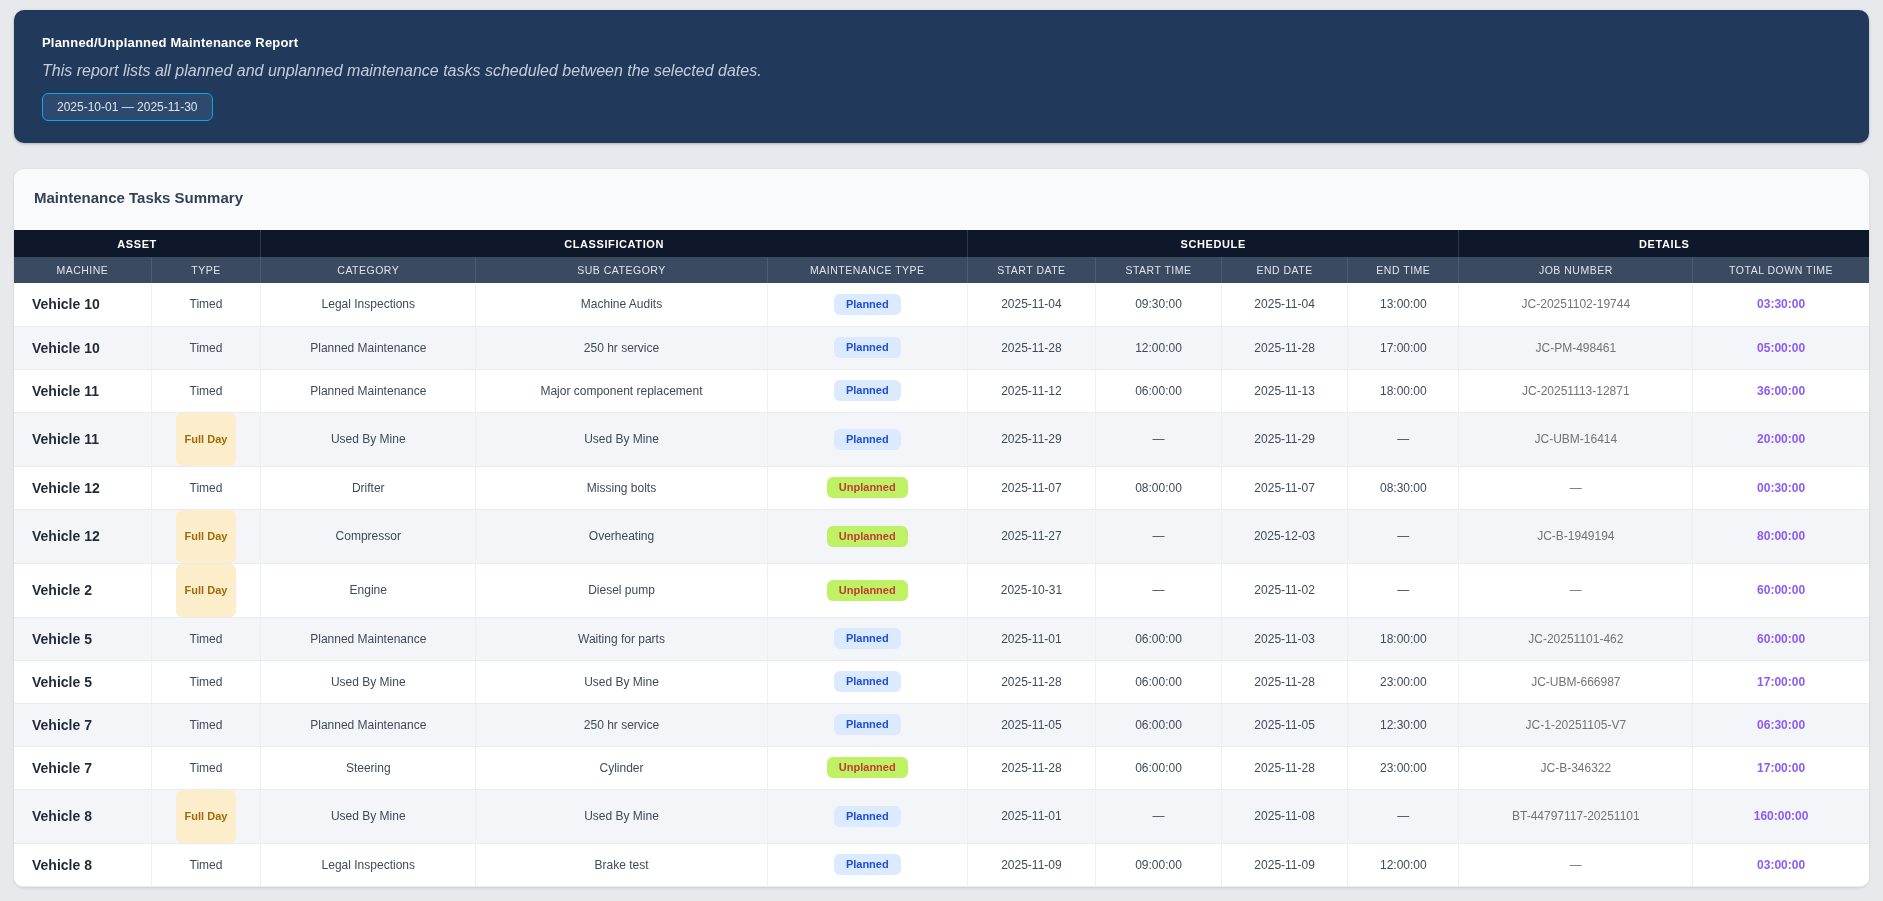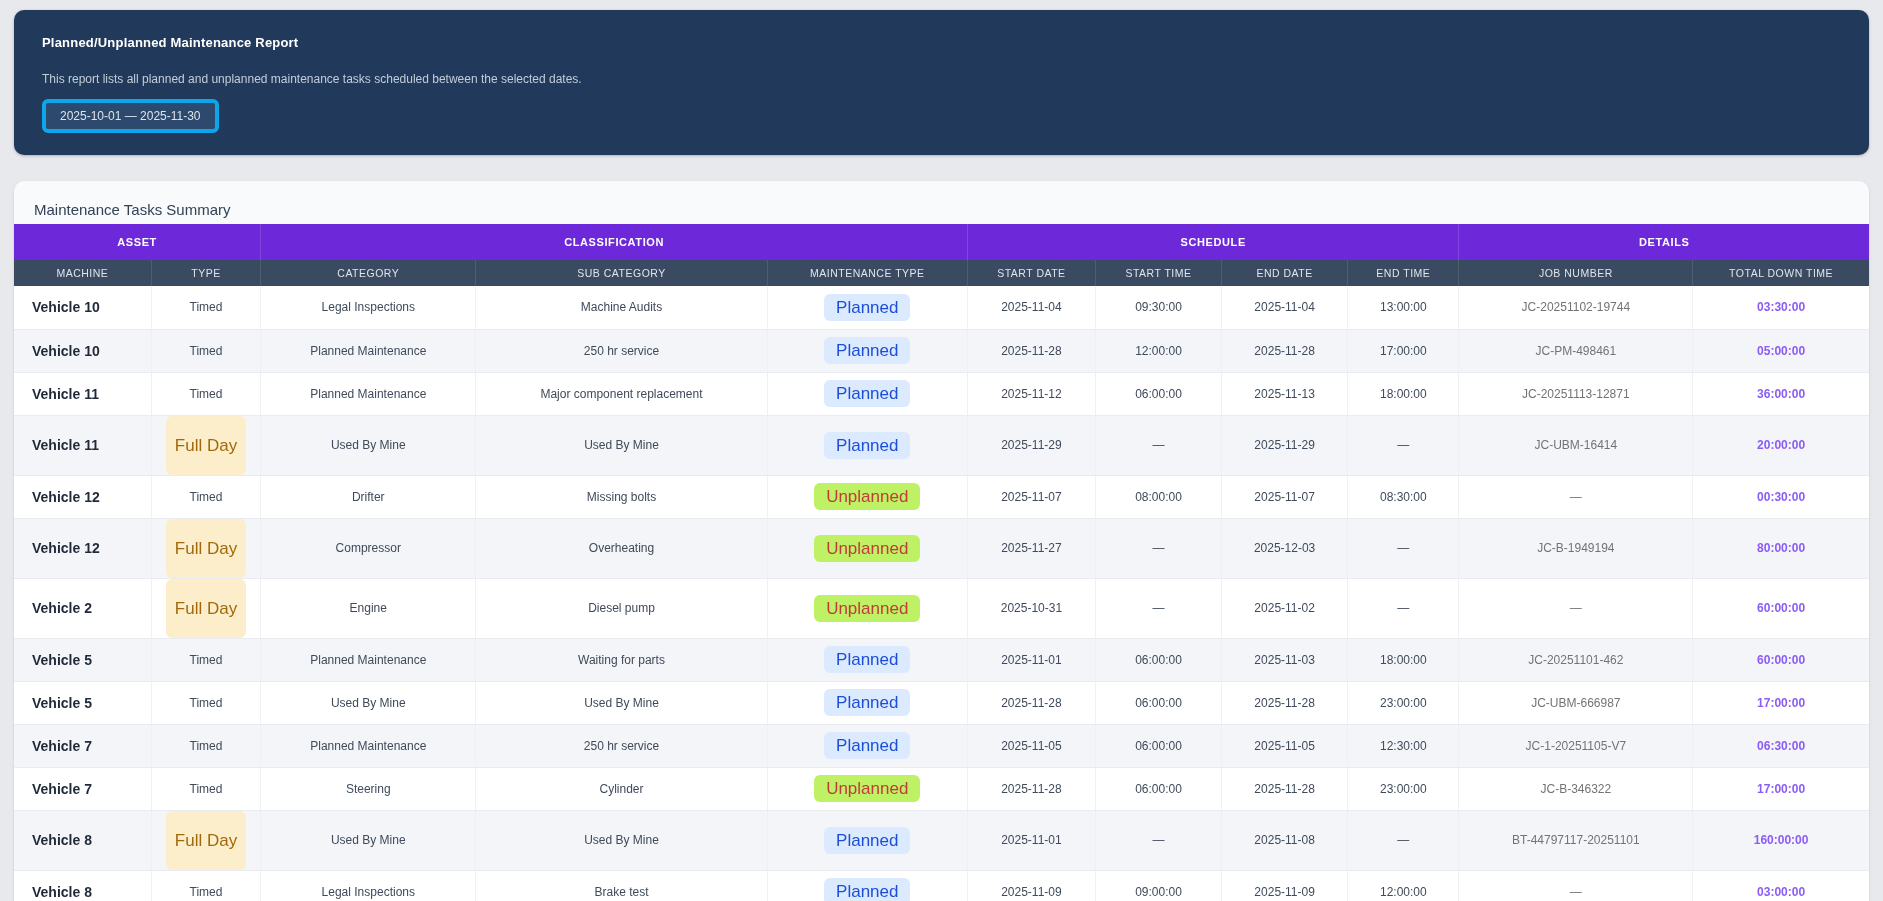--- a/index.html
+++ b/index.html
@@ -19,61 +19,62 @@
     box-shadow: 0 1px 3px rgba(0,0,0,.25);
   }
   .report-title {
     color: #ffffff;
     font-size: 13px;
     font-weight: bold;
     letter-spacing: .2px;
   }
   .report-desc {
     color: #c3cdd9;
-    font-size: 12px;
-    margin-top: 22px;
+    font-size: 16px;
+    margin-top: 12px;
+    font-style: italic;
   }
   .date-chip {
     display: inline-block;
     margin-top: 13px;
     background: #2d4a6e;
-    border: 4px solid #0ea5e9;
+    border: 1px solid #0ea5e9;
     border-radius: 6px;
     color: #dde4ec;
     font-size: 12px;
     padding: 6px 14px;
     cursor: default;
   }
 
   
   .table-card {
     margin-top: 26px;
     background: #f8fafc;
     border-radius: 10px;
     overflow: hidden;
     box-shadow: 0 1px 3px rgba(0,0,0,.12);
   }
   .section-title {
     font-size: 15px;
-    font-weight: normal;
+    font-weight: bold;
     color: #334155;
-    padding: 20px 20px 6px;
+    padding: 20px 20px 24px;
   }
   table {
     width: 100%;
     border-collapse: collapse;
     table-layout: fixed;
   }
   thead tr.group-row th {
-    background: #6d28d9;
+    background: #0f172a;
     color: #ffffff;
     font-size: 11px;
     font-weight: bold;
     letter-spacing: .6px;
-    height: 36px;
+    height: 27px;
     text-align: center;
     border-left: 1px solid rgba(255,255,255,.14);
   }
   thead tr.group-row th:first-child { border-left: none; }
   thead tr.col-row th {
     background: #3a4a60;
     color: #dfe5ec;
     font-size: 10.5px;
     font-weight: normal;
     letter-spacing: .5px;
@@ -106,22 +107,22 @@
     font-size: 14px;
   }
   td.col-job-number { color: #737373; }
   td.col-total-down-time {
     font-weight: bold;
     color: #8b5cf6;
   }
 
   .badge {
     display: inline-block;
-    font-size: 17px;
-    font-weight: normal;
+    font-size: 11px;
+    font-weight: bold;
     padding: 5px 12px;
     border-radius: 6px;
     line-height: 1;
   }
   .badge-planned   { background: #dbeafe; color: #1d4ed8; }
   .badge-unplanned { background: #bef264; color: #c43a3a; }
   .badge-fullday   { background: #fceeca; color: #a1690b; padding: 21px 9px; }
 </style>
 </head>
 <body>

